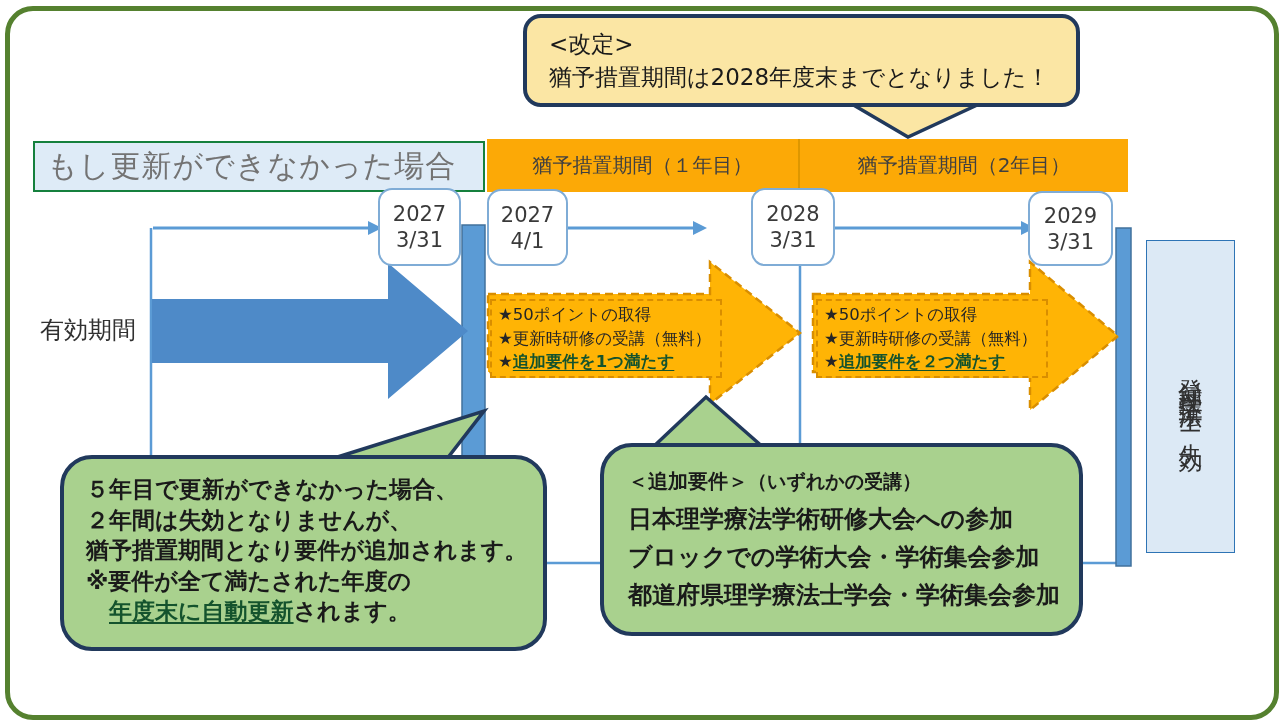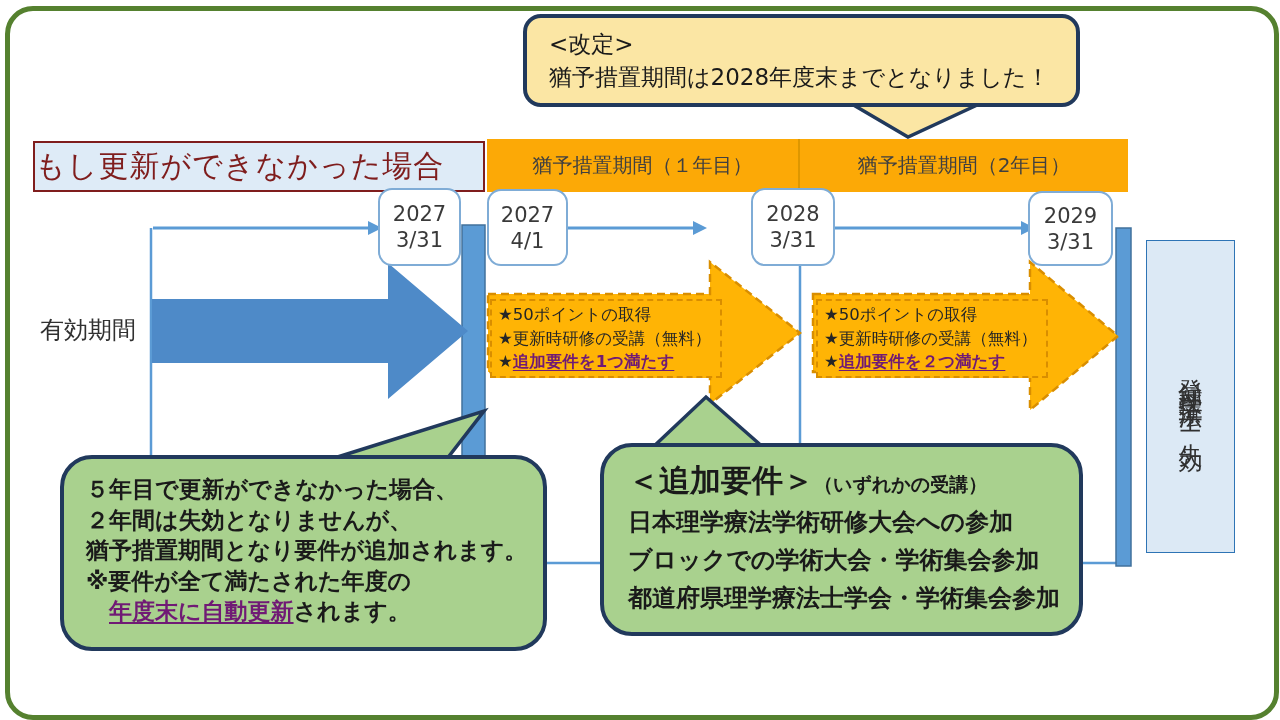--- a/index.html
+++ b/index.html
@@ -8,22 +8,22 @@
     font-family:"DejaVu Sans","Liberation Sans",sans-serif;color:#3a3a3a;
   }
   .outer-frame{
     position:absolute;left:5px;top:6px;width:1264px;height:704px;
     border:5px solid #55812F;border-radius:28px;pointer-events:none;
   }
   svg.layer{position:absolute;left:0;top:0;}
   .abs{position:absolute;}
   .title-box{
     left:33px;top:141px;width:452px;height:51px;background:#DEEBF7;
-    border:2px solid #7f1d1d;box-sizing:border-box;display:flex;align-items:center;
-    padding-left:0;font-size:30px;color:#7f1d1d;white-space:nowrap;letter-spacing:1px;
+    border:2px solid #15803d;box-sizing:border-box;display:flex;align-items:center;
+    padding-left:12px;font-size:30px;color:#737373;white-space:nowrap;letter-spacing:1px;
   }
   .grace-header{
     top:139px;height:53px;background:#FCA906;box-sizing:border-box;
     display:flex;flex-direction:row;align-items:center;justify-content:center;
     font-size:20px;line-height:25px;color:#404040;text-align:center;
   }
   .grace-header.h1{left:487px;width:313px;border-right:2px solid #DE9700;}
   .grace-header.h2{left:800px;width:328px;}
   .date-box{
     background:#ffffff;border:2.5px solid #7FACD6;border-radius:14px;box-sizing:border-box;
@@ -56,22 +56,22 @@
     font-size:23px;line-height:30.5px;}
   .callout-right{left:600px;top:443px;width:483px;height:193px;padding:14px 0 0 24px;
     font-size:24px;line-height:38px;}
   .callout-top{
     left:523px;top:14px;width:557px;height:93px;background:#FBE6A4;
     border:4px solid #21395C;border-radius:18px;box-sizing:border-box;
     padding:10px 0 0 22px;font-size:23px;line-height:33px;font-weight:normal;color:#1a1a1a;
     white-space:nowrap;
   }
   .tline{white-space:nowrap;}
-  .seg-red{color:#701a75;font-weight:bold;text-decoration:underline;text-underline-offset:3px;}
-  .seg-big{font-size:31px;}
+  .seg-red{color:#14532d;font-weight:bold;text-decoration:underline;text-underline-offset:3px;}
+  .seg-big{font-size:20px;}
   .seg-small{font-size:19px;}
 </style>
 </head>
 <body>
 
 <div class="slide">
 
   <svg class="layer" width="1280" height="720" viewBox="0 0 1280 720">
 
     <line x1="151" y1="228" x2="151" y2="563" stroke-width="2.5" stroke="#5B9BD5"></line>

